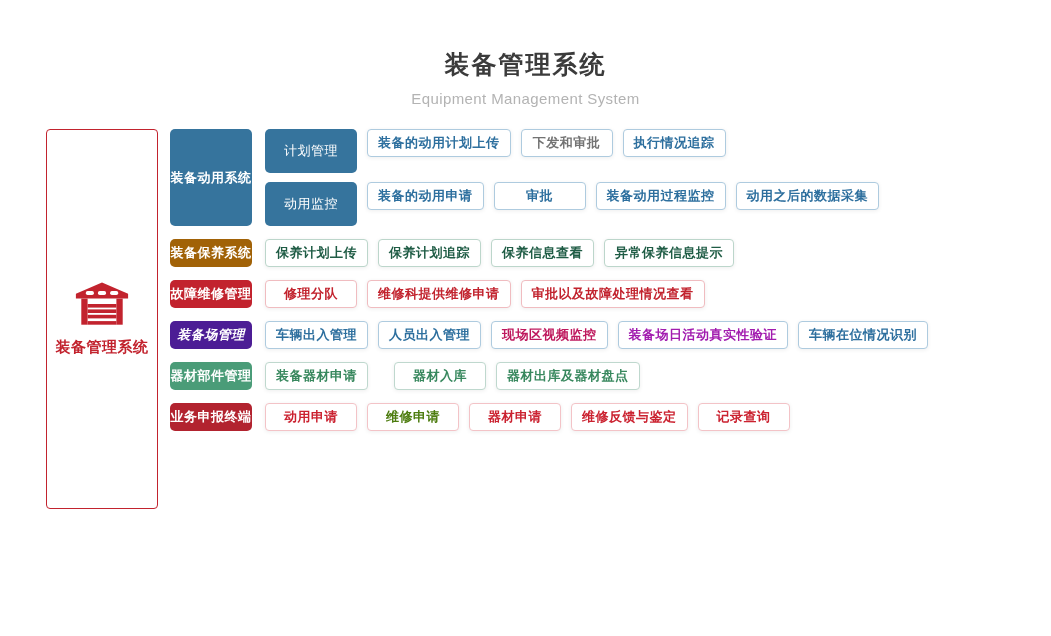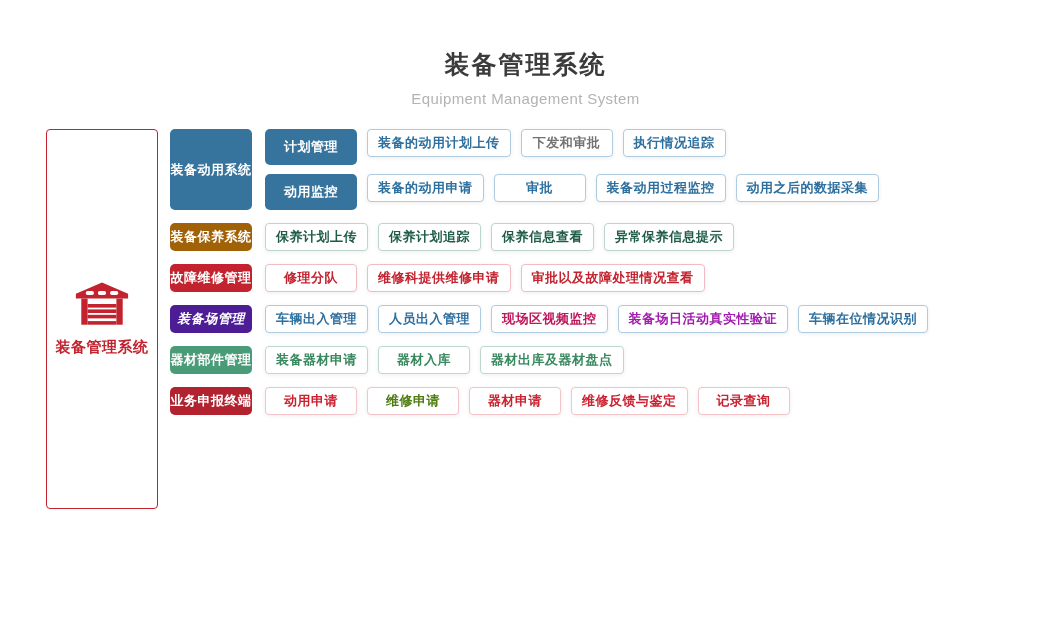--- a/index.html
+++ b/index.html
@@ -25,21 +25,21 @@
   .tree { margin-left:12px; display:flex; flex-direction:column; gap:13px; }
   .group { display:flex; align-items:stretch; }
   .cat {
     width:82px; border-radius:5px; color:#ffffff; font-weight:bold; font-size:13px;
     display:flex; align-items:center; justify-content:center; text-align:center;
     flex-shrink:0; letter-spacing:0.5px;
   }
   .subcol { margin-left:13px; display:flex; flex-direction:column; gap:9px; }
   .row { display:flex; gap:10px; }
   .subbtn {
-    min-width:92px; height:36px; border-radius:5px; color:#ffffff; font-weight:bold;
+    min-width:92px; height:44px; border-radius:5px; color:#ffffff; font-weight:normal;
     font-size:13px; display:flex; align-items:center; justify-content:center;
     padding:0 10px; letter-spacing:0.5px; flex-shrink:0;
   }
   .leaf {
     min-width:92px; height:28px; background:#ffffff; border:1px solid #ccc;
     border-radius:4px; font-weight:bold; font-size:13px; letter-spacing:0.5px;
     display:flex; align-items:center; justify-content:center; padding:0 10px;
     box-shadow:0 1px 4px rgba(0,0,0,0.07); white-space:nowrap; flex-shrink:0;
   }
 </style>
@@ -123,21 +123,21 @@
               <div class="leaf" style="color: #a21caf; border-color: rgb(174, 203, 223);">装备场日活动真实性验证</div>
               <div class="leaf" style="color: rgb(45, 111, 158); border-color: rgb(174, 203, 223);">车辆在位情况识别</div>
             </div>
           </div>
         </div>
         <div class="group">
           <div class="cat" style="background: rgb(74, 156, 120);">器材部件管理</div>
           <div class="subcol">
             <div class="row">
               <div class="leaf" style="color: rgb(56, 136, 94); border-color: rgb(191, 216, 206);">装备器材申请</div>
-              <div class="leaf" style="color: rgb(56, 136, 94); border-color: rgb(191, 216, 206);">器材入库</div>
+              <div class="leaf" style="color: rgb(56, 136, 94); border-color: rgb(191, 216, 206); margin-left: 16px;">器材入库</div>
               <div class="leaf" style="color: rgb(56, 136, 94); border-color: rgb(191, 216, 206);">器材出库及器材盘点</div>
             </div>
           </div>
         </div>
         <div class="group">
           <div class="cat" style="background: rgb(178, 35, 47);">业务申报终端</div>
           <div class="subcol">
             <div class="row">
               <div class="leaf" style="color: rgb(203, 34, 48); border-color: rgb(243, 195, 199);">动用申请</div>
               <div class="leaf" style="color: #4d7c0f; border-color: rgb(243, 195, 199);">维修申请</div>

